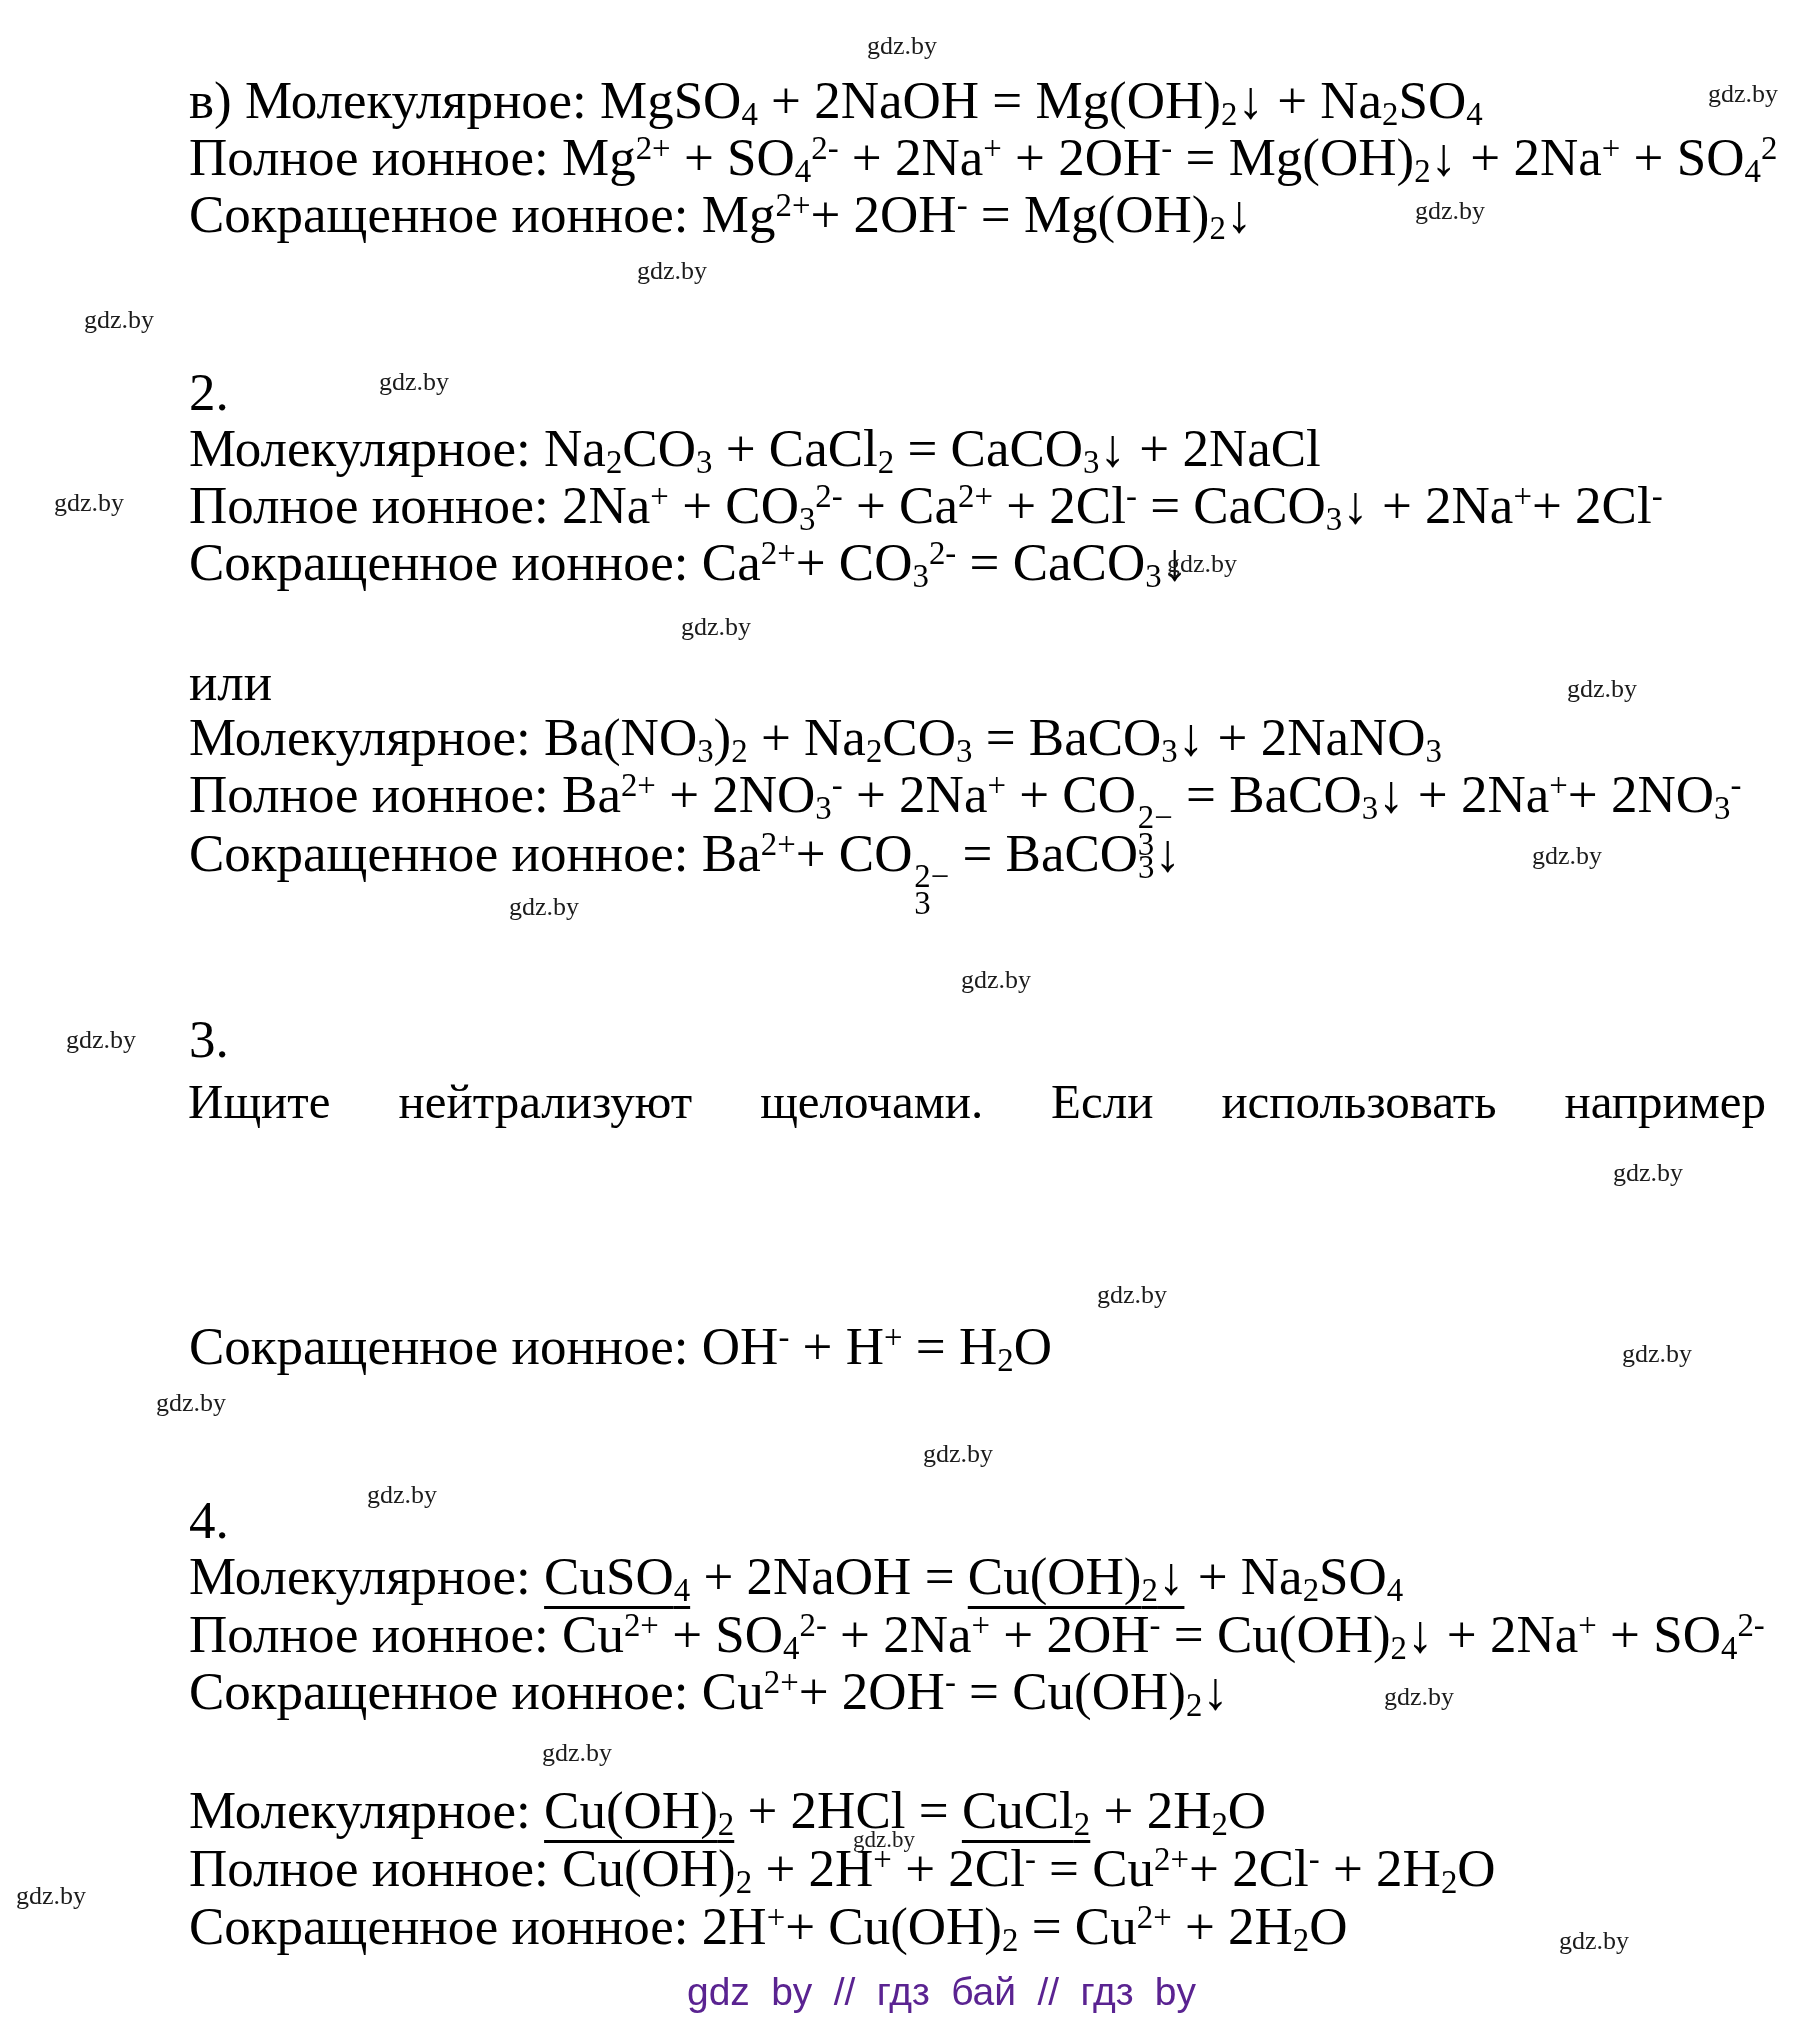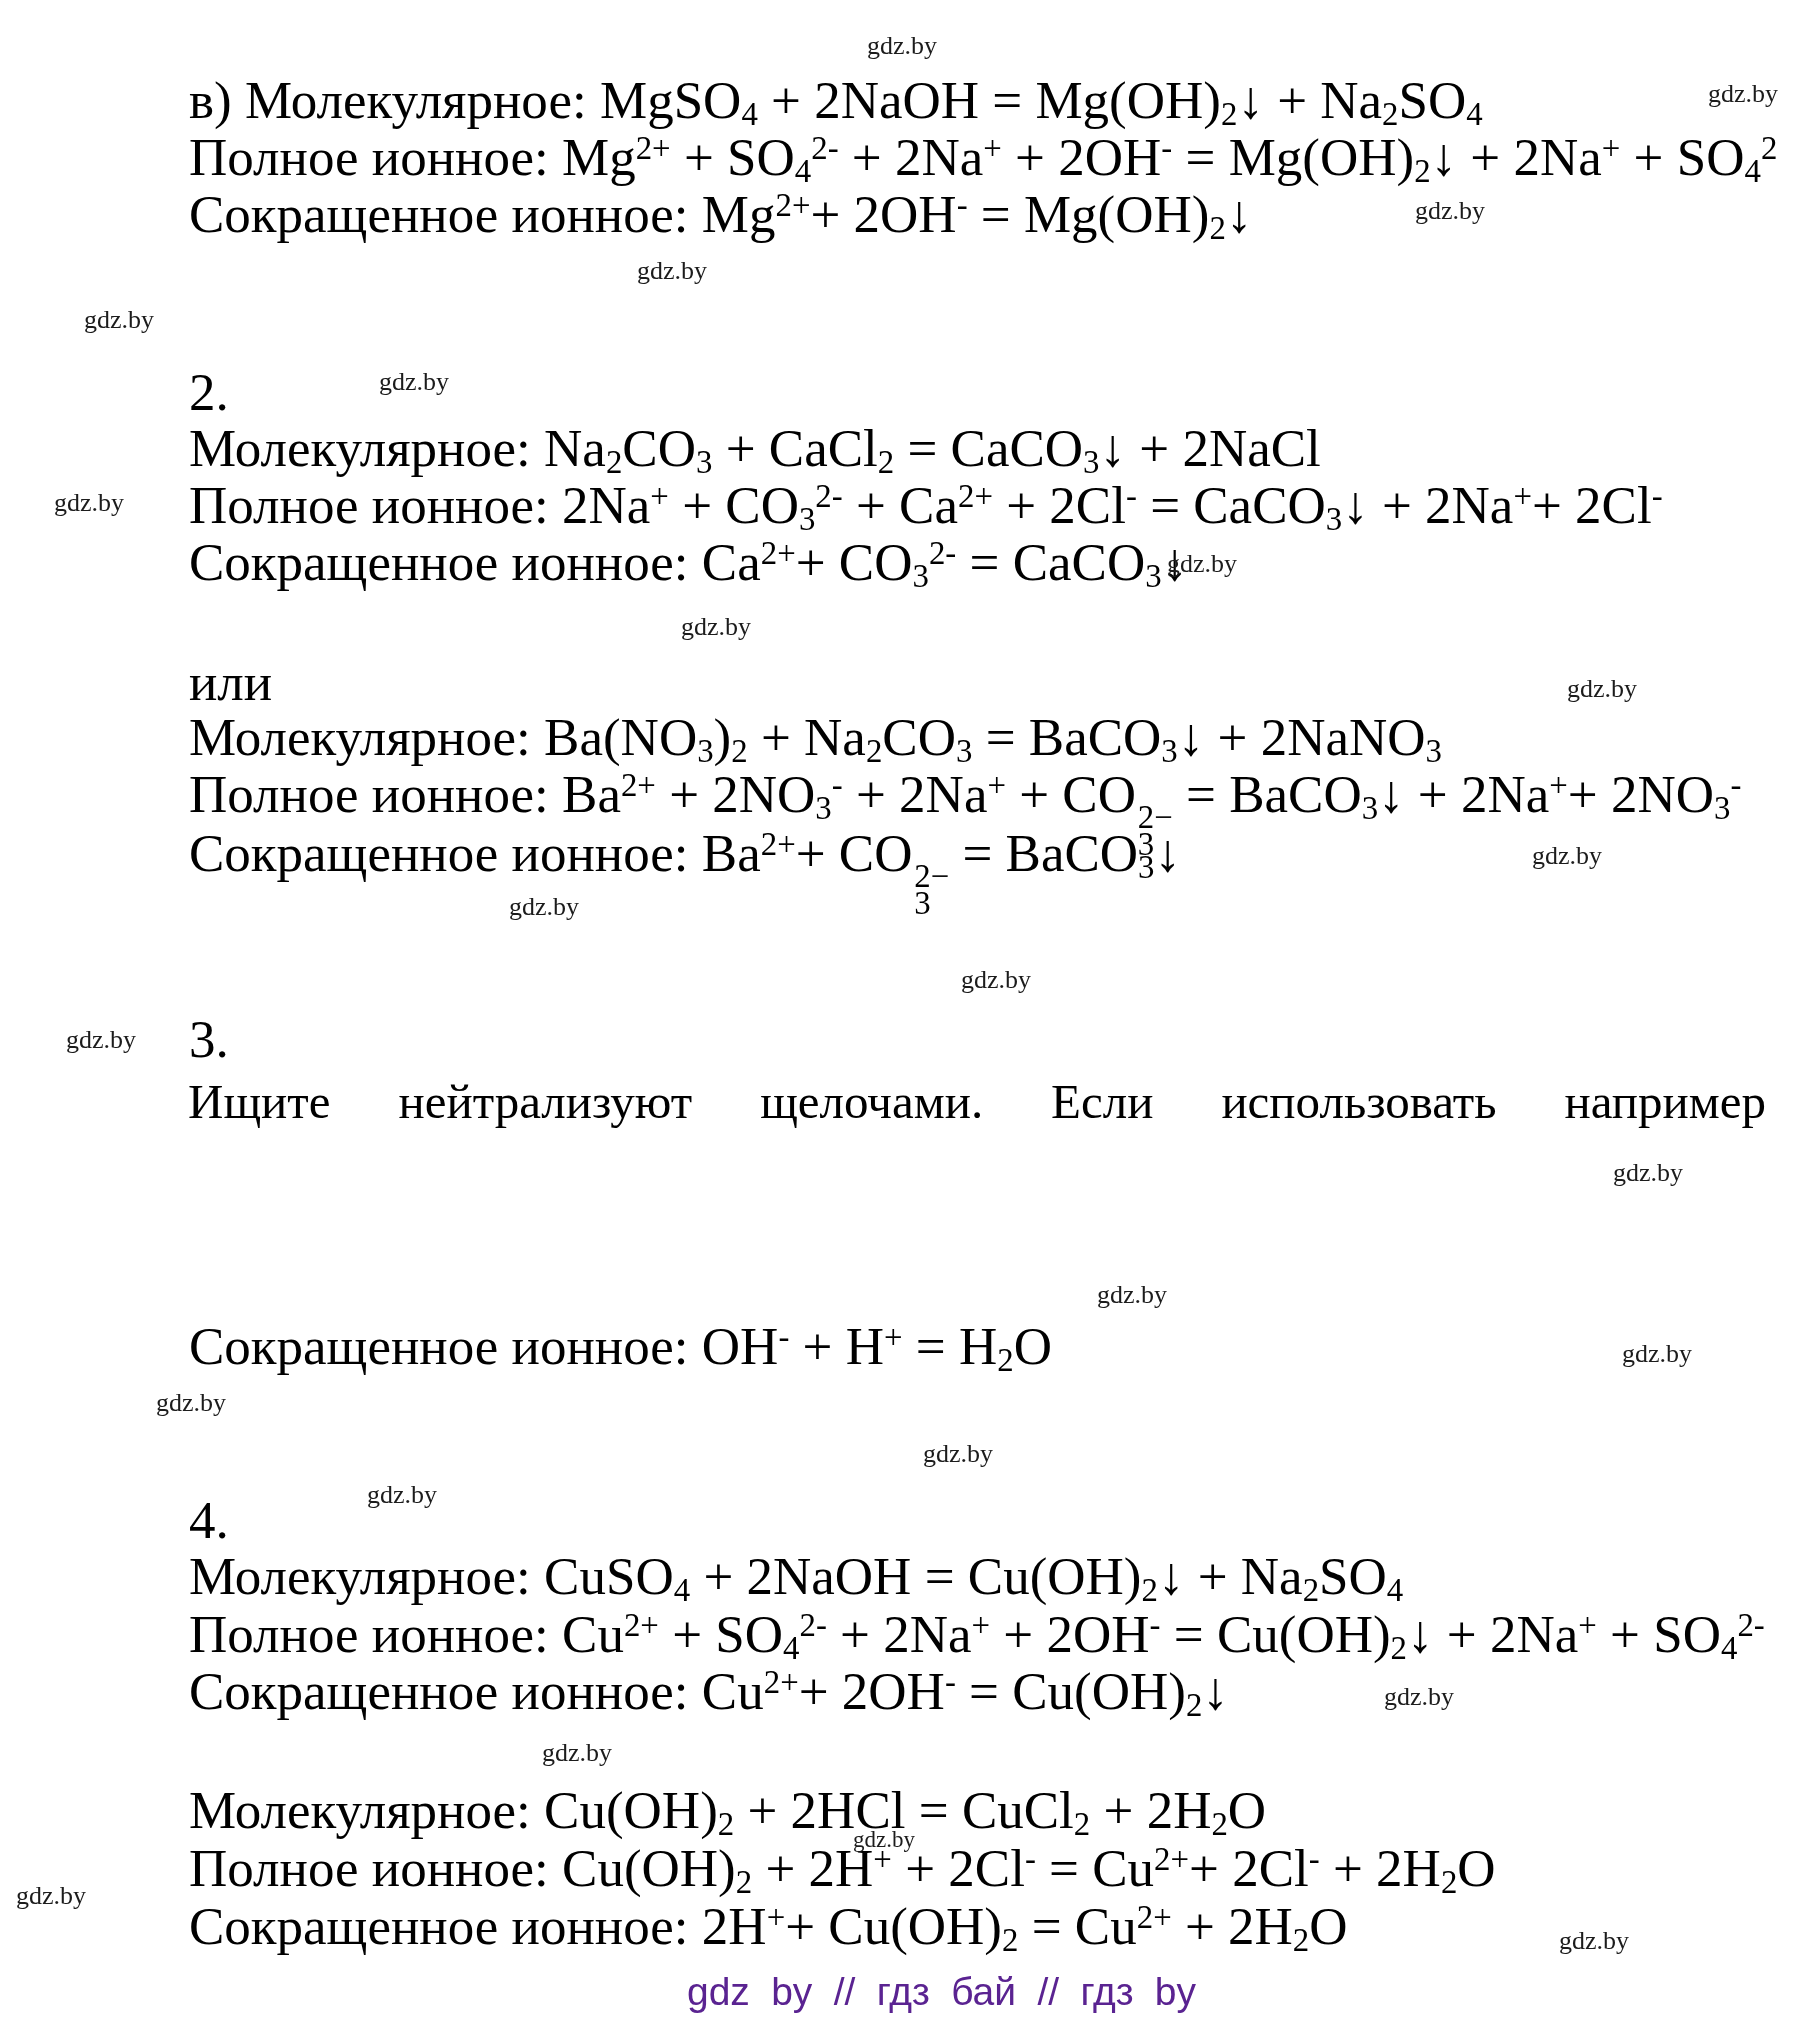--- a/index.html
+++ b/index.html
@@ -12,21 +12,21 @@
   .line{position:absolute;font-size:53px;line-height:57px;white-space:nowrap;}
   .para{position:absolute;font-size:49px;line-height:57px;}
   .p-line{text-align:justify;text-align-last:justify;}
   .p-line.p-last{text-align-last:auto;}
   .line sup,.para sup{font-size:0.62em;line-height:0;vertical-align:0.5em;}
   .line sub,.para sub{font-size:0.62em;line-height:0;vertical-align:-0.22em;}
   .stack{display:inline-flex;flex-direction:column;align-items:flex-start;
          font-size:0.62em;line-height:0.82;vertical-align:-0.5em;padding-left:1.8px;}
   .stack .st-sup{display:block;}
   .stack .st-sub{display:block;}
-  .u{text-decoration-thickness:2.6px;text-underline-offset:0.22em;text-align:center;}
+  .u{text-decoration:underline;text-decoration-thickness:2.6px;text-underline-offset:0.22em;text-align:center;}
   .ftr{position:absolute;left:0;top:1970px;width:100%;text-align:center;
        font-family:"Liberation Sans",sans-serif;font-size:39px;word-spacing:10.5px;padding-left:35px;}
 </style>
 </head>
 <body>
 
 <div class="page">
   <div id="content">
       <div class="line" style="left: 189px; top: 72px;">в) Молекулярное: MgSO<sub>4</sub> + 2NaOH = Mg(OH)<sub>2</sub>↓ + Na<sub>2</sub>SO<sub>4</sub></div>
       <div class="line" style="left: 189px; top: 129px;">Полное ионное: Mg<sup>2+</sup> + SO<sub>4</sub><sup>2-</sup> + 2Na<sup>+</sup> + 2OH<sup>-</sup> = Mg(OH)<sub>2</sub>↓ + 2Na<sup>+</sup> + SO<sub>4</sub><sup>2</sup></div>

